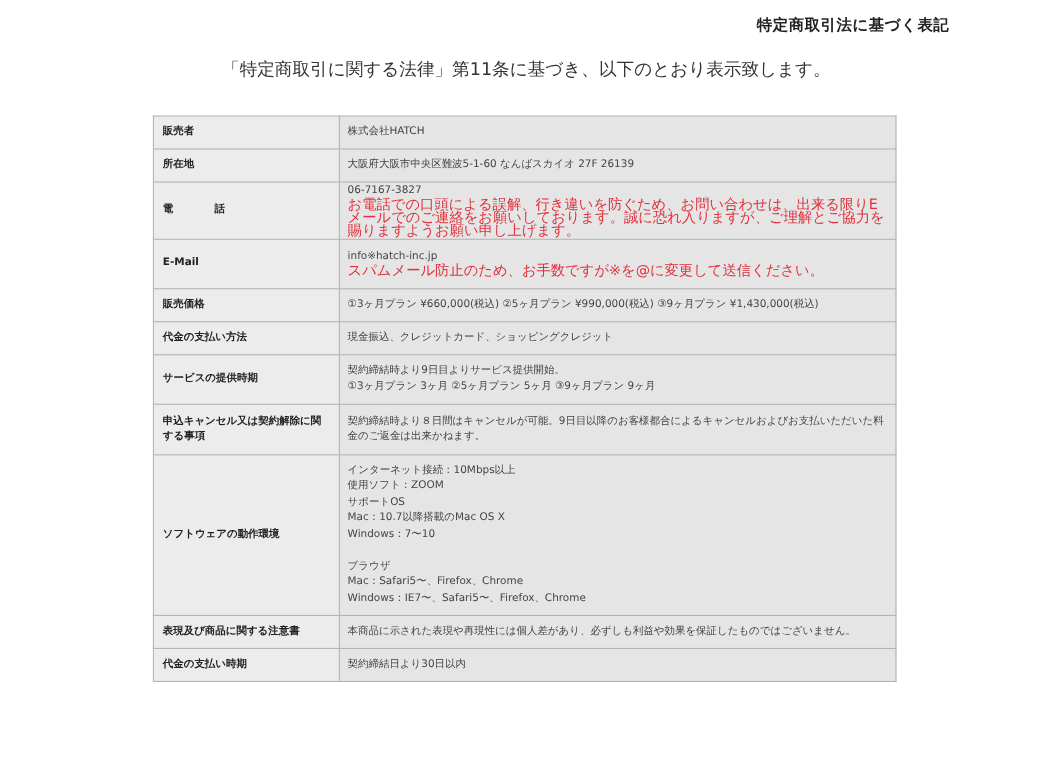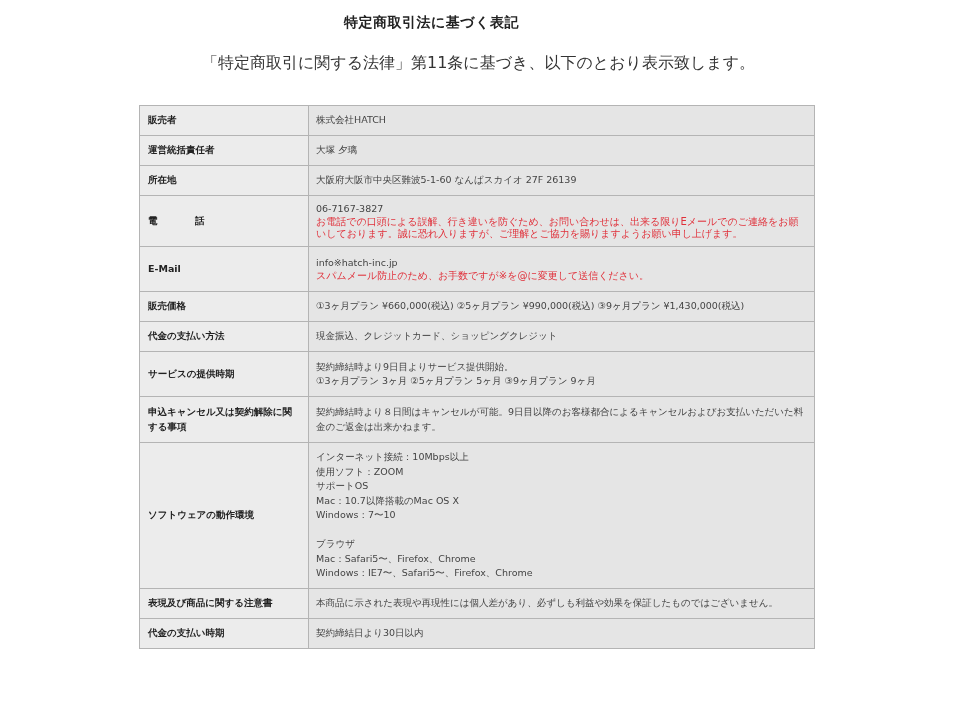--- a/index.html
+++ b/index.html
@@ -13,21 +13,21 @@
       position: relative;
       font-family: "DejaVu Sans", "Liberation Sans", sans-serif;
       color: #333333;
       overflow: hidden;
     }
     .page-title {
       position: absolute;
       left: 0;
       top: 14px;
       width: 863px;
-      text-align: center;
+      text-align: right;
       font-size: 14px;
       font-weight: bold;
       color: #222222;
       letter-spacing: 0.5px;
     }
     .intro {
       position: absolute;
       left: 0;
       top: 53px;
       width: 957px;
@@ -59,21 +59,21 @@
       color: #222222;
       padding: 0 8px;
     }
     table.info td {
       background: #e5e5e5;
       color: #444444;
       padding: 0 7px;
     }
     .note {
       color: #e0303a;
-      font-size: 10px;
+      font-size: 13px;
       line-height: 12px;
       display: block;
     }
     .line { display: block; }
     .blank { display: block; height: 14.5px; }
     .phone-label { letter-spacing: 14px; }
   </style>
 </head>
 <body>
 
@@ -82,24 +82,20 @@
 
 <table class="info">
   <colgroup>
       <col class="c1">
       <col class="c2">
     </colgroup>
   <tbody>
     <tr style="height:30px">
       <th>販売者</th>
       <td>株式会社HATCH</td>
-    </tr>
-    <tr style="height:30px">
-      <th>運営統括責任者</th>
-      <td>大塚 夕璃</td>
     </tr>
     <tr style="height:30px">
       <th>所在地</th>
       <td>大阪府大阪市中央区難波5-1-60 なんばスカイオ 27F 26139</td>
     </tr>
     <tr style="height:51px">
       <th class="phone-label">電　話</th>
       <td>
         <span class="line">06-7167-3827</span>
         <span class="note">お電話での口頭による誤解、行き違いを防ぐため、お問い合わせは、出来る限りEメールでのご連絡をお願いしております。誠に恐れ入りますが、ご理解とご協力を賜りますようお願い申し上げます。</span>

